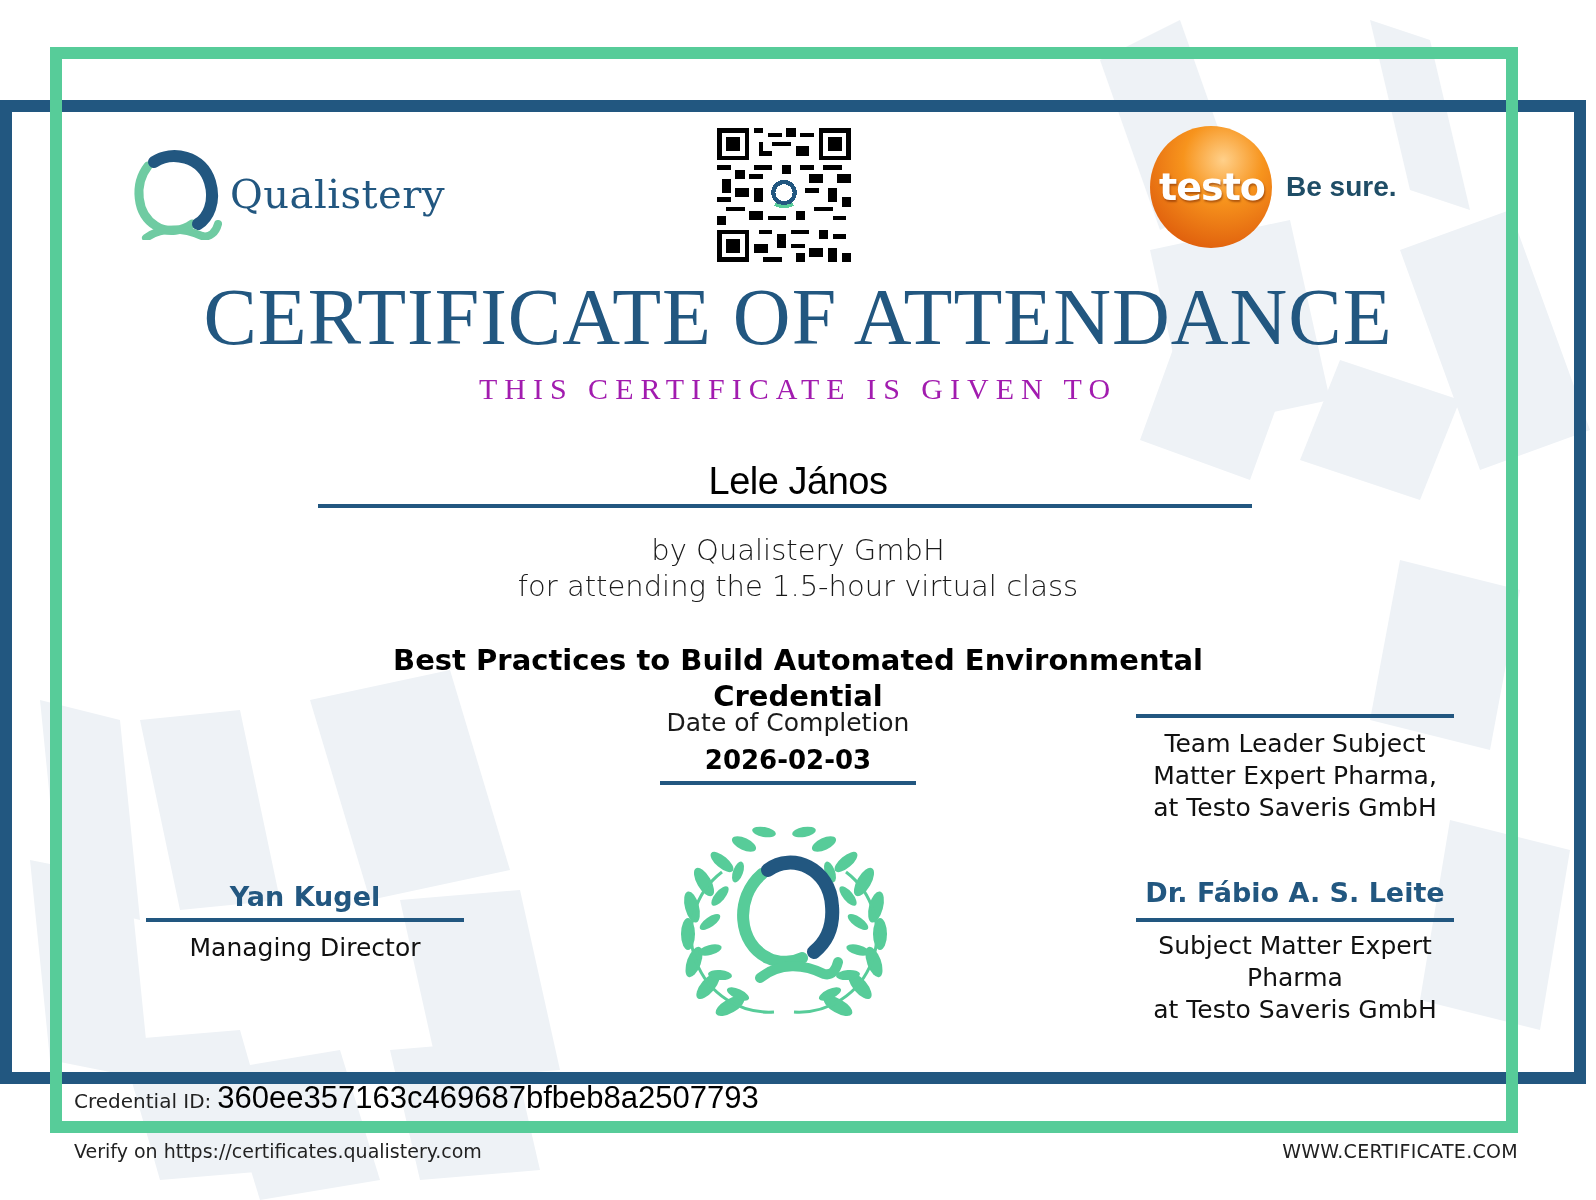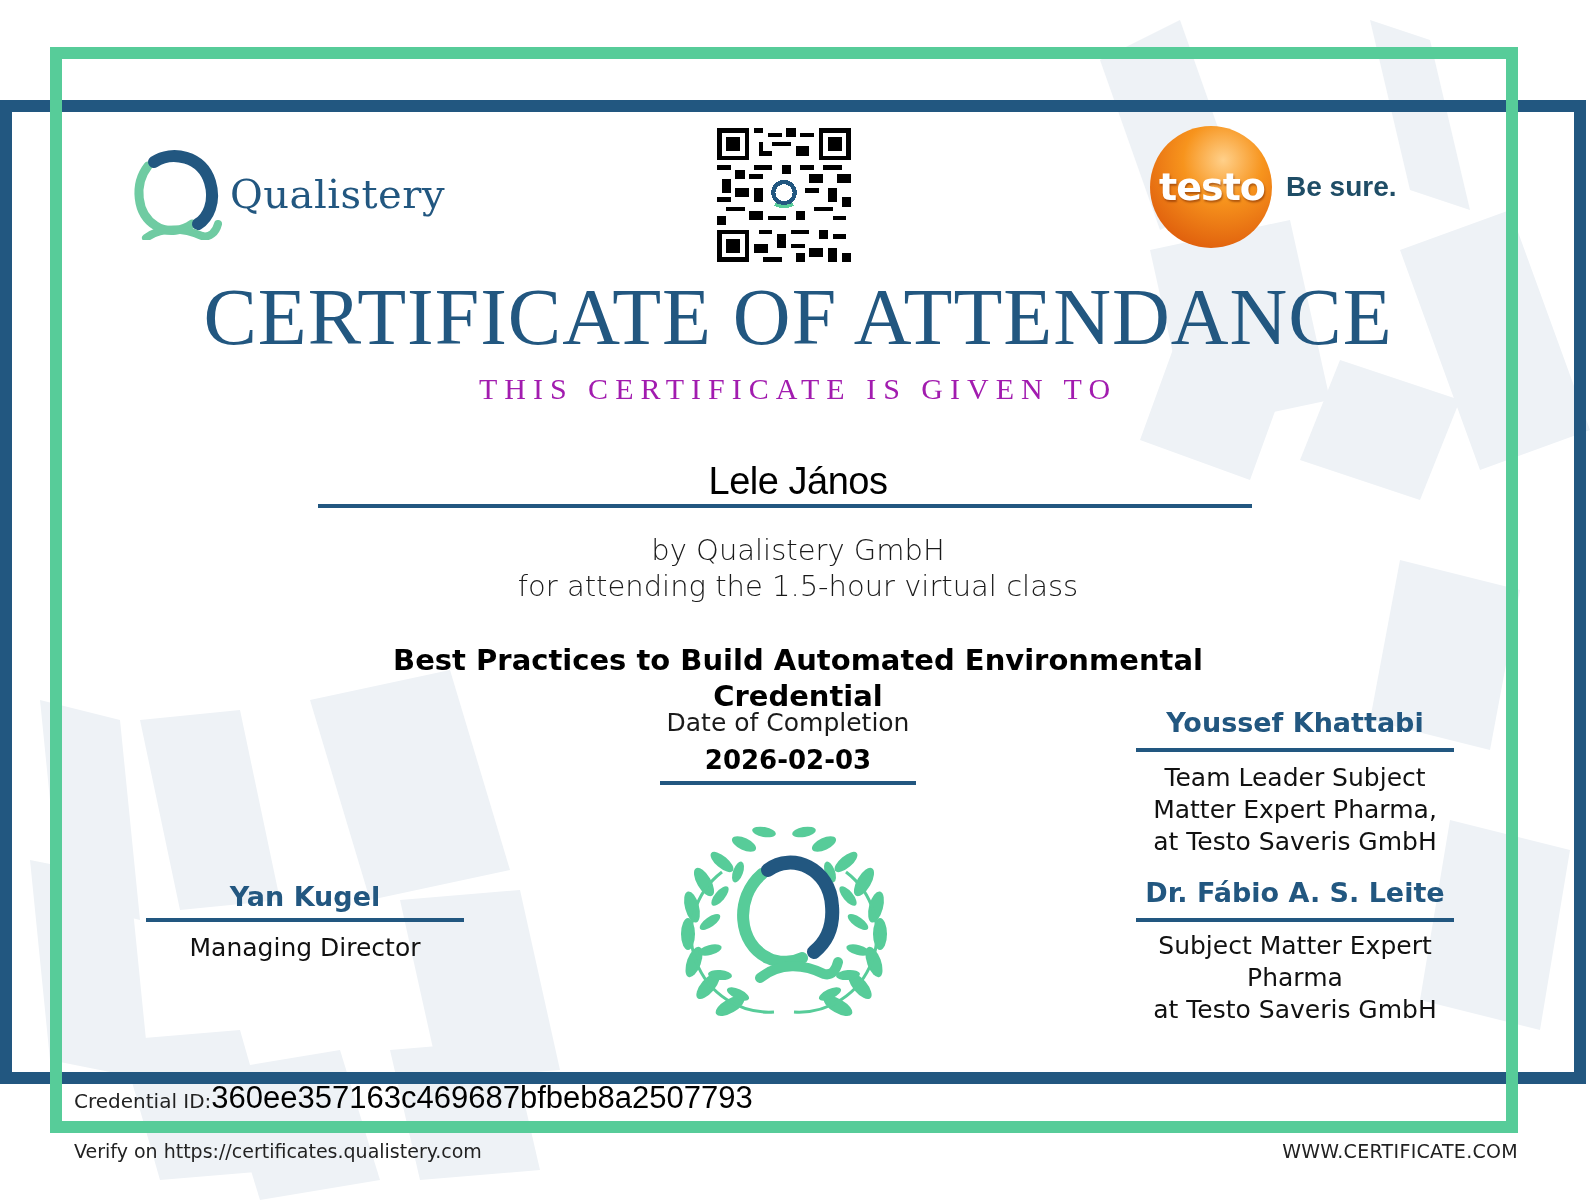--- a/index.html
+++ b/index.html
@@ -51,21 +51,21 @@
 
     .seal { left: 664px; top: 812px; width: 240px; height: 215px; }
 
     .sig { text-align: center; }
     .sig .name { font-family: "DejaVu Sans", sans-serif; font-weight: bold; font-size: 27px;
       color: #225780; line-height: 34px; }
     .sig .role { font-family: "DejaVu Sans", sans-serif; font-size: 25px; color: #111; line-height: 32px; }
 
     .cred { left: 74px; top: 1080px; display: flex; align-items: baseline; }
     .cred .lbl { font-size: 20px; color: #222; }
-    .cred .val { font-family: "Liberation Sans", sans-serif; font-size: 31px; color: #000; margin-left: 0; }
+    .cred .val { font-family: "Liberation Sans", sans-serif; font-size: 31px; color: #000; margin-left: 6px; }
 
     .verify { left: 74px; top: 1140px; font-size: 19px; color: #222; }
     .www { right: 78px; top: 1140px; font-size: 19px; color: #222; letter-spacing: 0.3px; }
   </style>
 </head>
 <body>
 
 <svg class="bg-chevrons" width="1596" height="1200" viewBox="0 0 1596 1200">
   <g fill="#eef2f6">
     <path d="M1100 60 l80 -40 l60 170 l-80 40 z"></path>
@@ -216,21 +216,20 @@
   <path d="M96 166 C116 150 140 152 160 162 C168 164 172 158 174 150" fill="none" stroke="#57cc99" stroke-width="10" stroke-linecap="round"></path>
 </svg>
 
 <div class="abs sig" style="left:146px; top:880px; width:318px;">
   <div class="name">Yan Kugel</div>
   <div style="height:4px; background:#225780; margin:4px 0 10px;"></div>
   <div class="role">Managing Director</div>
 </div>
 
 <div class="abs sig" style="left:1136px; top:706px; width:318px;">
-  <div class="name">Youssef Khattabi</div>
   <div style="height:4px; background:#225780; margin:8px 0 10px;"></div>
   <div class="role">Team Leader Subject</div>
   <div class="role">Matter Expert Pharma,</div>
   <div class="role">at Testo Saveris GmbH</div>
 </div>
 
 <div class="abs sig" style="left:1136px; top:876px; width:318px;">
   <div class="name">Dr. Fábio A. S. Leite</div>
   <div style="height:4px; background:#225780; margin:8px 0 8px;"></div>
   <div class="role">Subject Matter Expert</div>

